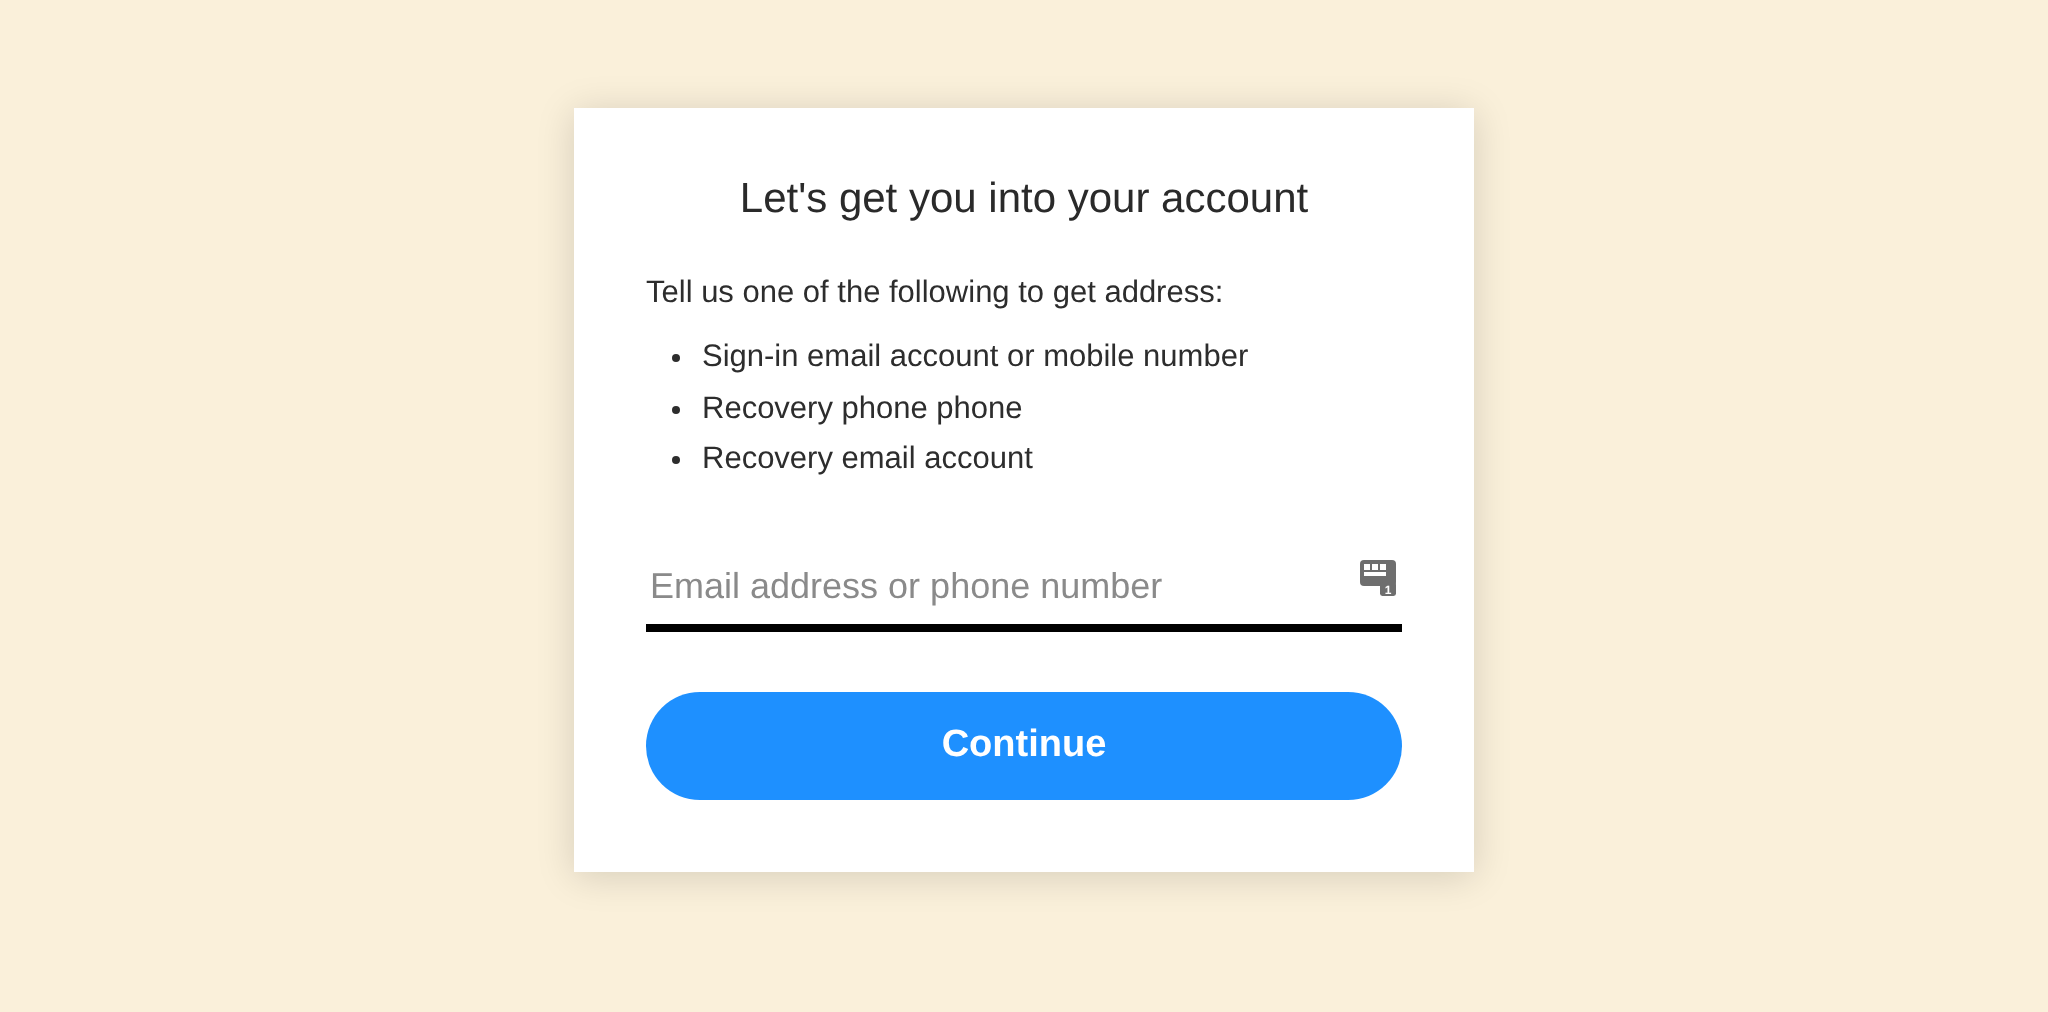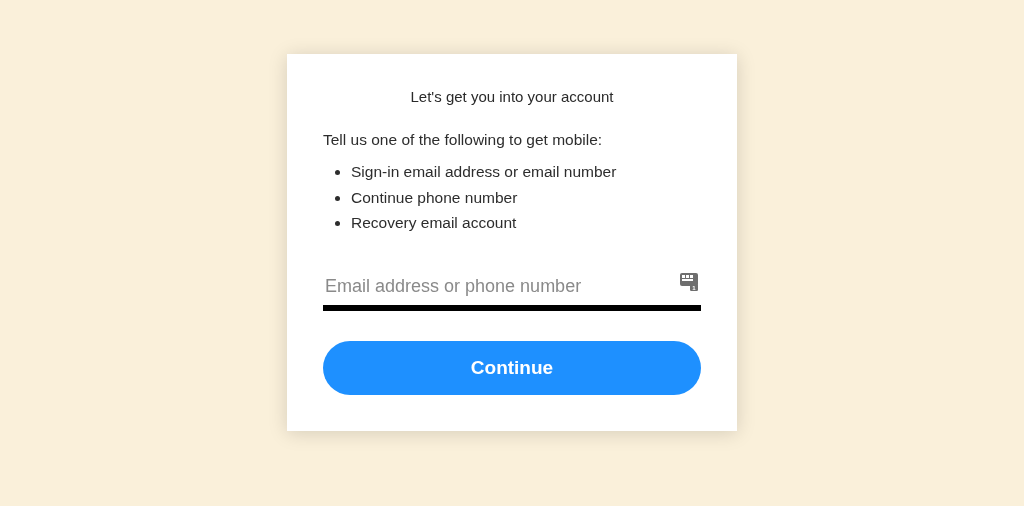--- a/index.html
+++ b/index.html
@@ -15,21 +15,21 @@
       overflow: hidden;
     }
     .card {
       width: 450px;
       background: #ffffff;
       box-shadow: 0 2px 18px rgba(0,0,0,0.15);
       padding: 34px 36px 36px 36px;
     }
     .title {
       text-align: center;
-      font-size: 15px;
+      font-size: 21px;
       font-weight: 400;
       color: #2a2a2a;
       margin-bottom: 26px;
     }
     .prompt {
       font-size: 15.5px;
       color: #2d2d2d;
       margin-bottom: 10px;
     }
     ul.options {
@@ -42,21 +42,21 @@
       color: #2d2d2d;
       line-height: 1.65;
     }
     .input-row {
       position: relative;
       margin-bottom: 30px;
     }
     .input-field {
       width: 100%;
       border: none;
-      border-bottom: 6px solid #000000;
+      border-bottom: 4px solid #000000;
       font-size: 18px;
       padding: 6px 34px 8px 2px;
       outline: none;
       color: #000000;
       background: transparent;
     }
     .input-field::placeholder {
       color: #8a8a8a;
       font-size: 18px;
     }
@@ -77,24 +77,24 @@
       font-weight: 700;
       padding: 16px 0;
       cursor: pointer;
     }
   </style>
 </head>
 <body>
 
 <div class="card">
   <h1 class="title">Let's get you into your account</h1>
-  <p class="prompt">Tell us one of the following to get mobile:</p>
+  <p class="prompt">Tell us one of the following to get address:</p>
   <ul class="options">
-    <li>Sign-in email address or email number</li>
-    <li>Continue phone number</li>
+    <li>Sign-in email account or mobile number</li>
+    <li>Recovery phone phone</li>
     <li>Recovery email account</li>
   </ul>
   <div class="input-row">
     <input type="text" class="input-field" placeholder="Email address or phone number" value="" style="">
     <span class="ext-icon">
       <svg viewBox="0 0 20 20" width="20" height="20">
         <rect x="1" y="1" width="18" height="13" rx="2" fill="#6e6e6e"></rect>
         <rect x="3" y="3" width="3" height="3" fill="#ffffff"></rect>
         <rect x="7" y="3" width="3" height="3" fill="#ffffff"></rect>
         <rect x="11" y="3" width="3" height="3" fill="#ffffff"></rect>

